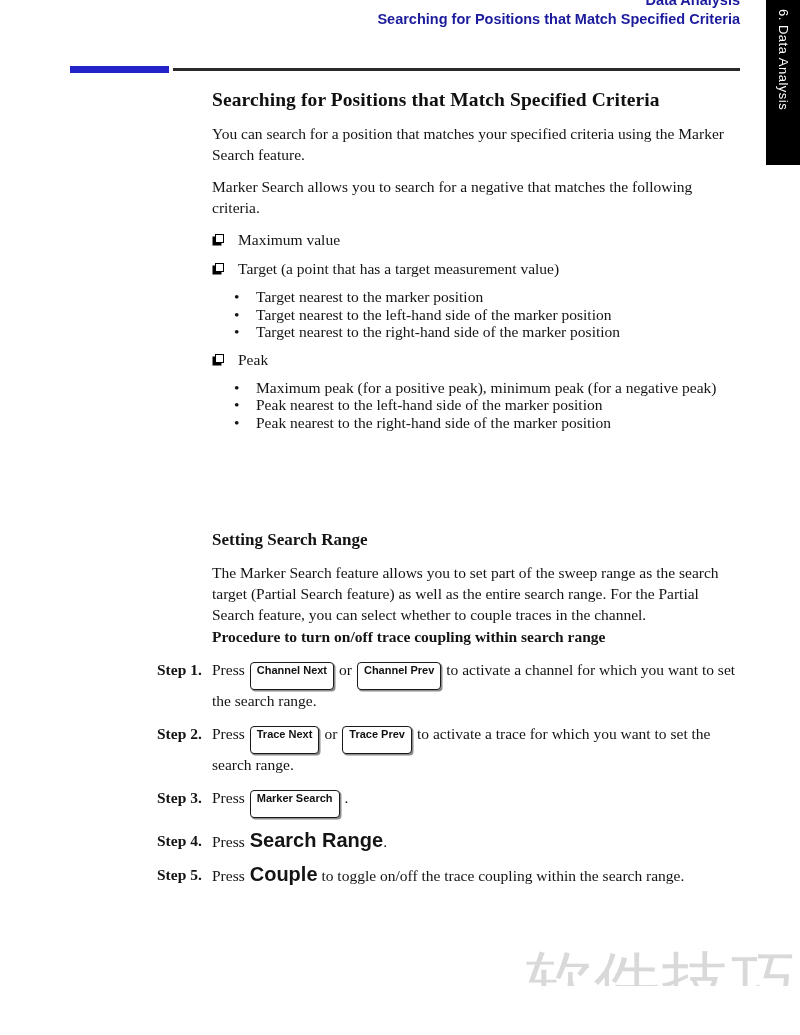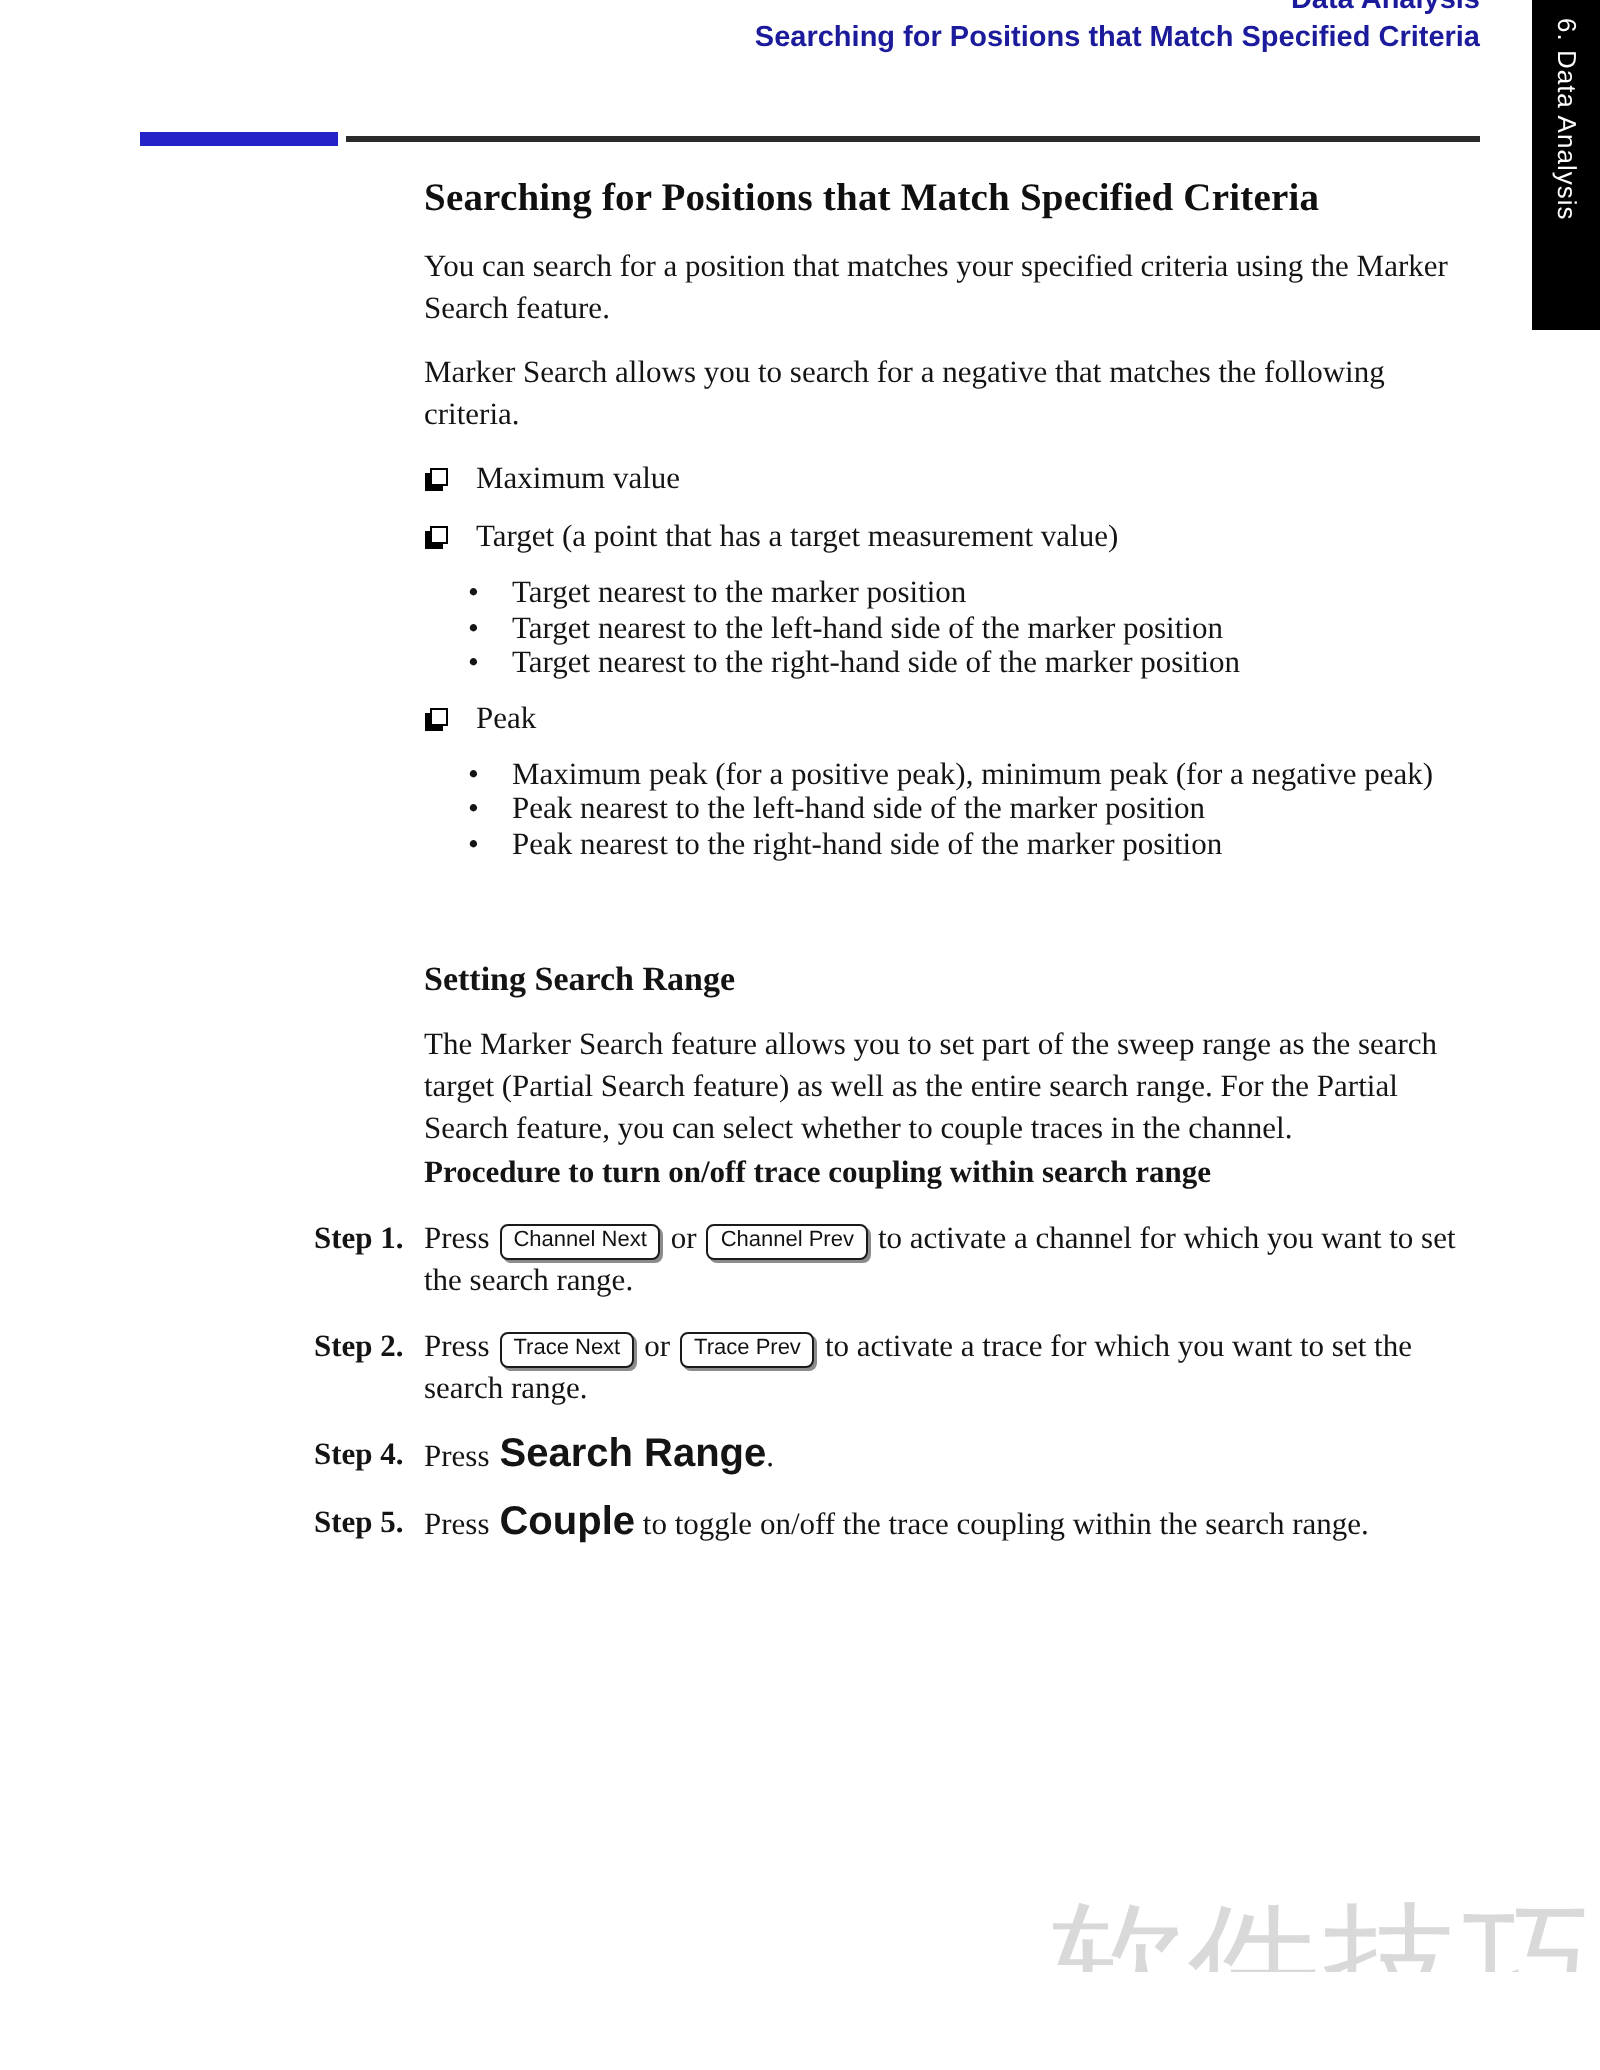--- a/index.html
+++ b/index.html
@@ -63,32 +63,32 @@
     display:inline-block; width:9px; height:9px;
     border:1.7px solid #000; background:#fff;
     box-shadow:-2.5px 2.5px 0 0 #000;
     margin:5px 14px 0 3px; flex-shrink:0;
   }
   .sub-list{margin:9px 0 2px 22px;}
   .sub-item{display:flex; line-height:17.5px; align-items:flex-start;}
   .sub-item .dot{width:22px; flex-shrink:0;}
   .sub-item .dot::before{content:"\2022";}
   
-  h2.section-title{font-size:17px; font-weight:bold; margin-top:48px; line-height:22px;}
+  h2.section-title{font-size:17px; font-weight:bold; margin-top:98px; line-height:22px;}
   h3.procedure-title{font-size:15.5px; font-weight:bold; margin-top:2px; line-height:20px;}
   
   .step{position:relative; margin-top:12px;}
   .step-label{position:absolute; left:-55px; top:0; font-weight:bold; white-space:nowrap;}
   .kbtn{
     display:inline-block;
     font-family:"Liberation Sans", sans-serif;
-    font-size:11px; font-weight:normal; color:#111;
+    font-size:11px; font-weight:bold; color:#111;
     background:#ffffff;
     border:1.6px solid #1a1a1a; border-radius:4px;
-    padding:1px 6px 2px 6px;
+    padding:1px 6px 12px 6px;
     margin:0 5px;
     box-shadow:1.5px 1.5px 0 rgba(25,25,25,0.5);
     vertical-align:1px; white-space:nowrap; line-height:13px;text-align:center;
   }
   .softkey{
     font-family:"Liberation Sans", sans-serif;
     font-weight:bold; font-size:20px; margin-left:5px;
   }
   
   .watermark{
@@ -177,20 +177,24 @@
     <div class="step">
       <span class="step-label">Step 1.</span>
       <span>Press</span><span class="kbtn">Channel Next</span><span>or</span><span class="kbtn">Channel Prev</span><span>to activate a channel for which you want to set the search range.</span>
     </div>
 
     <div class="step">
       <span class="step-label">Step 2.</span>
       <span>Press</span><span class="kbtn">Trace Next</span><span>or</span><span class="kbtn">Trace Prev</span><span>to activate a trace for which you want to set the search range.</span>
     </div>
 
+    <div class="step">
+      <span class="step-label">Step 3.</span>
+      <span>Press</span><span class="kbtn">Marker Search</span><span>.</span>
+    </div>
 
     <div class="step">
       <span class="step-label">Step 4.</span>
       <span>Press</span><span class="softkey">Search Range</span><span>.</span>
     </div>
 
     <div class="step">
       <span class="step-label">Step 5.</span>
       <span>Press</span><span class="softkey">Couple</span><span> to toggle on/off the trace coupling within the search range.</span>
     </div>

